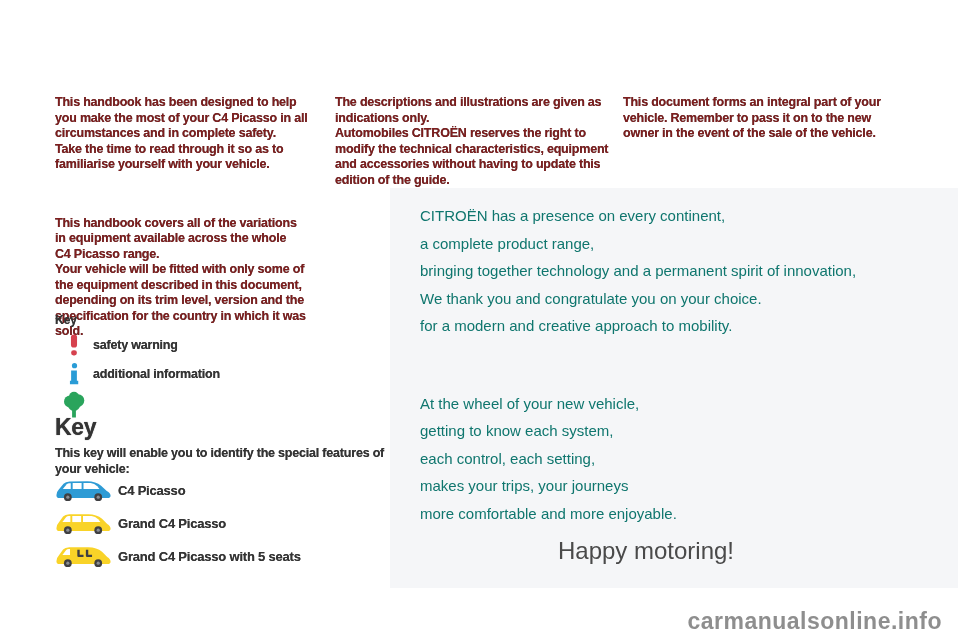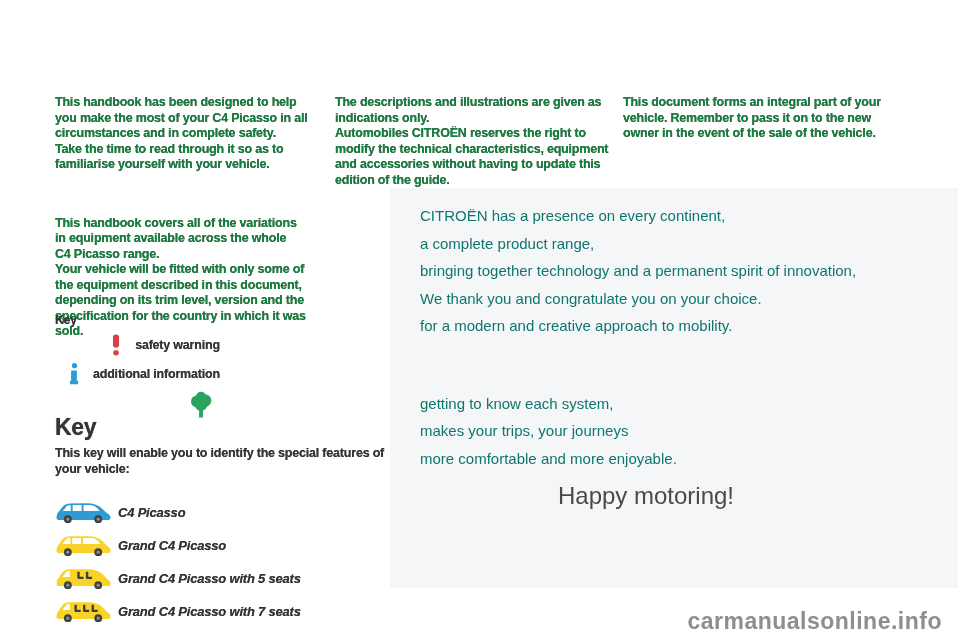--- a/index.html
+++ b/index.html
@@ -10,53 +10,53 @@
     overflow:hidden;
     font-family:"Liberation Sans", sans-serif;
   }
   
   .scan-text{
     position:absolute;
     font-size:12.5px;
     font-weight:bold;
     line-height:15.5px;
     letter-spacing:-0.2px;
-    color:#15803d;
+    color:#7f1d1d;
     white-space:pre;
     text-shadow:0 0 0.6px rgba(52,52,52,0.85);
   }
   .para-block p{margin:0 0 12px 0;white-space:pre;}
 
   
   .symbol-key{position:absolute;left:55px;top:313px;}
   .symbol-key .key-title{
     font-size:12px;font-weight:bold;color:#343434;
     text-shadow:0 0 0.6px rgba(52,52,52,0.85);
   }
-  .symbol-row{display:flex;align-items:center;margin-top:7px;height:22px;justify-content:flex-end;}
+  .symbol-row{display:flex;align-items:center;margin-top:7px;height:22px;}
   .symbol-row .icon-cell{width:38px;display:flex;justify-content:center;align-items:center;}
   .symbol-row .sym-label{
     font-size:12.5px;font-weight:bold;color:#343434;letter-spacing:-0.2px;
     text-shadow:0 0 0.6px rgba(52,52,52,0.85);white-space:nowrap;
   }
   .symbol-row.env{height:30px;margin-top:4px;}
 
   
   .vehicle-key{position:absolute;left:55px;top:414px;}
   .vehicle-key .big-key{
     font-size:23px;font-weight:bold;color:#343434;letter-spacing:-0.3px;
     text-shadow:0 0 0.8px rgba(52,52,52,0.9);
   }
   .vehicle-key .key-subtitle{
     margin-top:5px;
     font-size:12.5px;font-weight:bold;line-height:15.5px;color:#343434;
     letter-spacing:-0.2px;white-space:pre;
     text-shadow:0 0 0.6px rgba(52,52,52,0.85);
   }
-  .car-list{margin-top:23px;font-style:italic;}
+  .car-list{margin-top:1px;}
   .car-row{display:flex;align-items:center;height:24px;margin-bottom:9px;}
   .car-row .car-icon{width:57px;height:23px;flex:0 0 57px;}
   .car-row .car-label{
     margin-left:6px;
     font-size:13px;font-weight:bold;color:#343434;letter-spacing:-0.2px;
     text-shadow:0 0 0.6px rgba(52,52,52,0.85);white-space:nowrap;
   }
 
   
   .welcome-box{
@@ -201,48 +201,36 @@
           <path d="M23.5,4.8 L26,4.8 L26,10.2 L30,10.2 L30,12.6 L24.8,12.6 Q23.5,12.6 23.5,11.3 Z" fill="#3f3f42"></path>
           <path d="M32.5,4.8 L35,4.8 L35,10.2 L39,10.2 L39,12.6 L33.8,12.6 Q32.5,12.6 32.5,11.3 Z" fill="#3f3f42"></path>
           <circle cx="13.5" cy="19" r="4.1" fill="#3f3f42"></circle>
             <circle cx="13.5" cy="19" r="1.7" fill="#8b8f94"></circle>
           <circle cx="45.5" cy="19" r="4.1" fill="#3f3f42"></circle>
             <circle cx="45.5" cy="19" r="1.7" fill="#8b8f94"></circle>
         </svg>
         <span class="car-label">Grand C4 Picasso with 5 seats</span>
       </div>
 
-      <div class="car-row">
-        <svg class="car-icon" viewBox="0 0 60 24">
-          <path d="M1.5,17 Q1.5,13.5 4,11 L8.5,4.6 Q10.5,2.5 15,2.3 L35,2.2 Q44,2.2 49.5,7 L55,12.5 Q58.5,14.5 58.5,17.5 Q58.5,20 55,20 L5,20 Q1.5,20 1.5,17 Z" fill="#f9d328"></path>
-          <path d="M7.8,10.5 L11.8,5.2 Q12.8,4.2 14.5,4.2 L15.8,4.2 L15.8,10.5 Z" fill="#ffffff"></path>
-          <path d="M20.5,4.8 L23,4.8 L23,10.2 L27,10.2 L27,12.6 L21.8,12.6 Q20.5,12.6 20.5,11.3 Z" fill="#3f3f42"></path>
-          <path d="M29.5,4.8 L32,4.8 L32,10.2 L36,10.2 L36,12.6 L30.8,12.6 Q29.5,12.6 29.5,11.3 Z" fill="#3f3f42"></path>
-          <path d="M38.5,4.8 L41,4.8 L41,10.2 L45,10.2 L45,12.6 L39.8,12.6 Q38.5,12.6 38.5,11.3 Z" fill="#3f3f42"></path>
-          <circle cx="13.5" cy="19" r="4.1" fill="#3f3f42"></circle>
-            <circle cx="13.5" cy="19" r="1.7" fill="#8b8f94"></circle>
-          <circle cx="45.5" cy="19" r="4.1" fill="#3f3f42"></circle>
-            <circle cx="45.5" cy="19" r="1.7" fill="#8b8f94"></circle>
-        </svg>
-        <span class="car-label">Grand C4 Picasso with 7 seats</span>
-      </div>
 
     </div>
   </div>
 
   <div class="welcome-box">
     <div class="welcome-block block1">
       <div class="line">CITROËN has a presence on every continent,</div>
       <div class="line">a complete product range,</div>
       <div class="line">bringing together technology and a permanent spirit of innovation,</div>
       <div class="line">We thank you and congratulate you on your choice.</div>
       <div class="line">for a modern and creative approach to mobility.</div>
     </div>
     <div class="welcome-block block2">
+      <div class="line">At the wheel of your new vehicle,</div>
       <div class="line">getting to know each system,</div>
+      <div class="line">each control, each setting,</div>
       <div class="line">makes your trips, your journeys</div>
       <div class="line">more comfortable and more enjoyable.</div>
     </div>
     <div class="closing">Happy motoring!</div>
   </div>
 
   <div class="watermark">carmanualsonline.info</div>
 
 </div>
 

